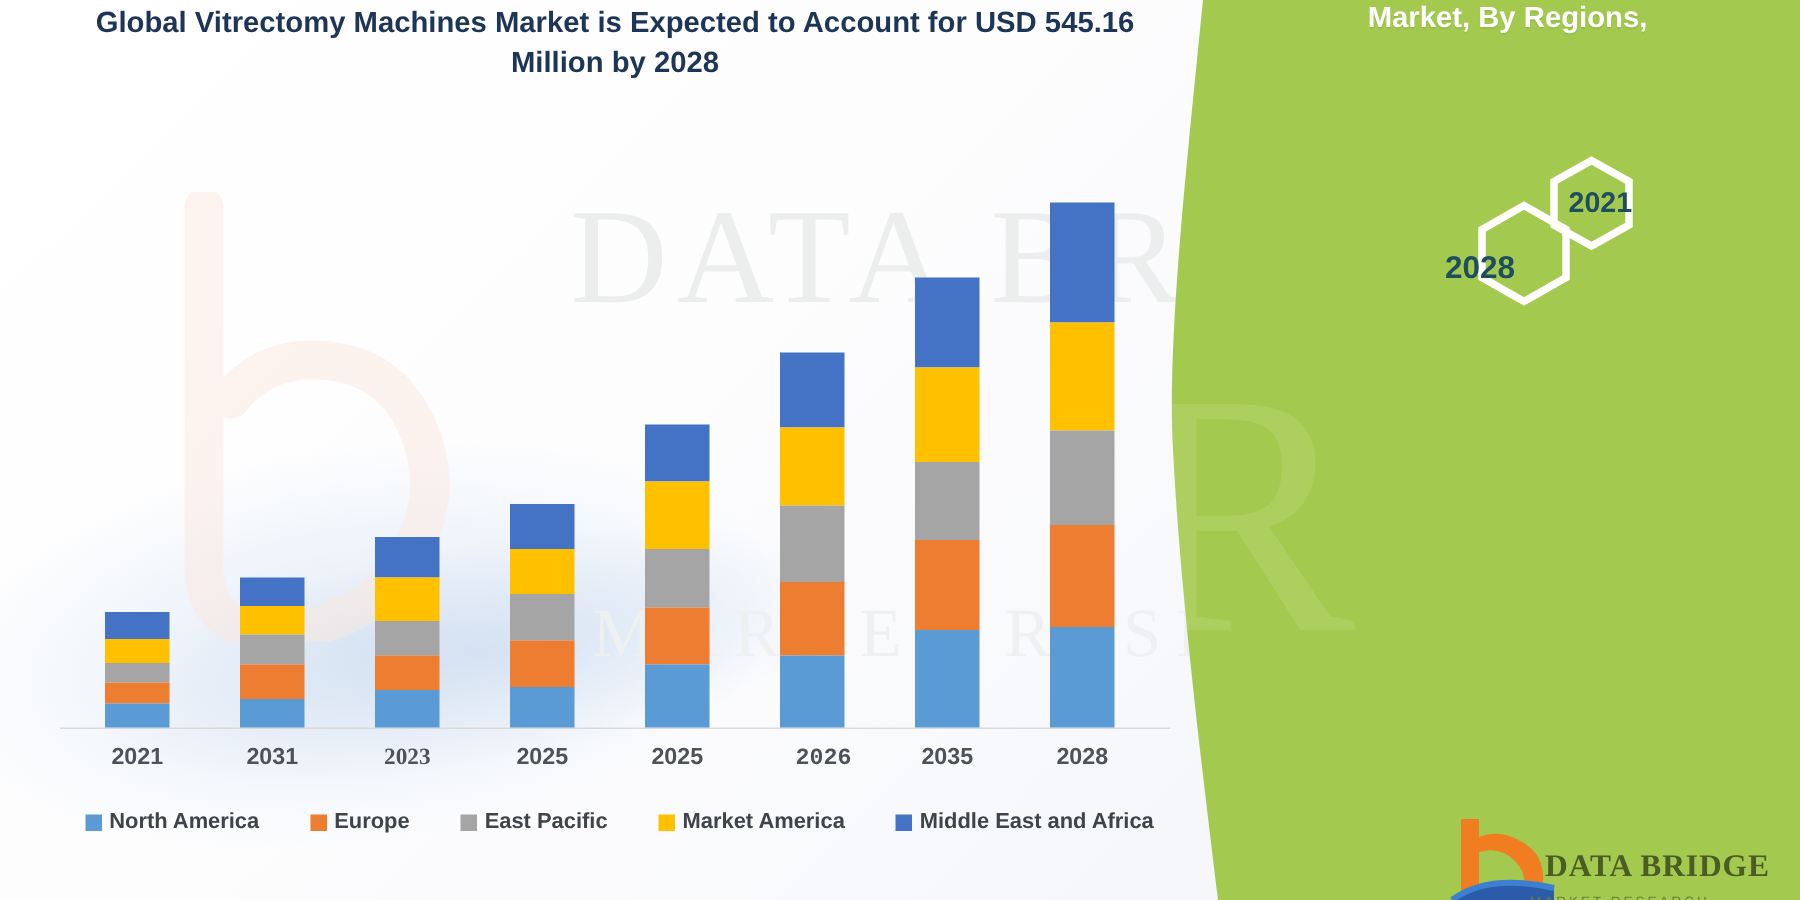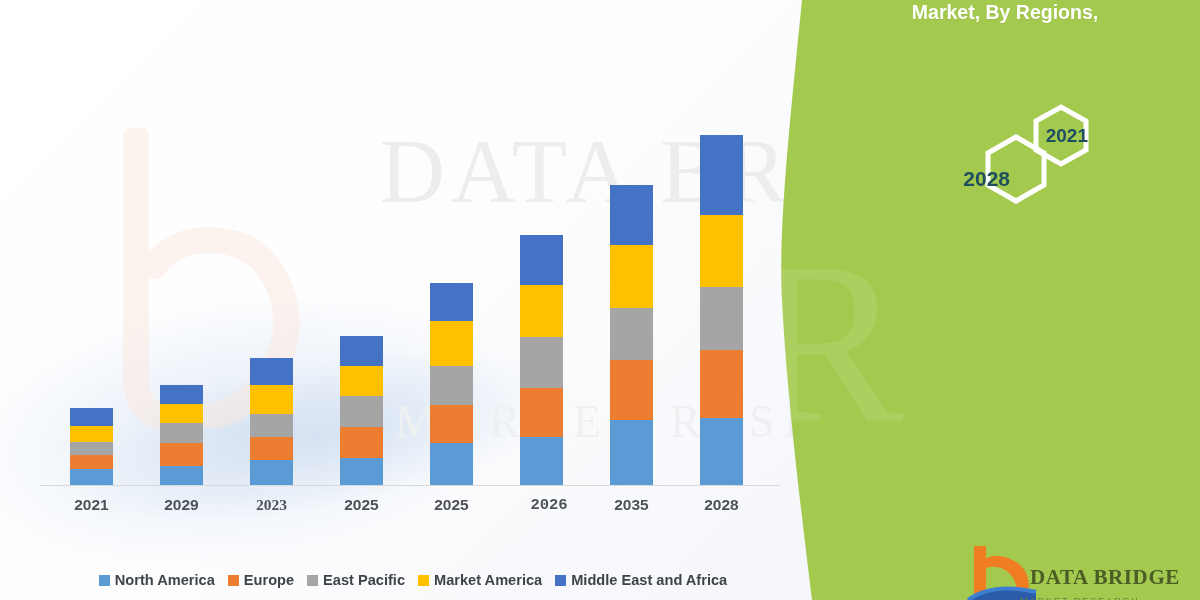--- a/index.html
+++ b/index.html
@@ -113,26 +113,26 @@
     position: absolute;
     width: 60px;
     text-align: center;
     font-size: 15.5px;
     font-weight: 600;
     color: #4d5258;
   }
 
   .legend {
     position: absolute;
-    left: 48px; top: 572px;
+    left: 48px; top: 540px;
     width: 730px;
     display: flex;
     align-items: center;
     justify-content: center;
-    gap: 13px;
+    gap: 34px;
     font-size: 14.6px;
     font-weight: 700;
     color: #3f444a;
     white-space: nowrap;
   }
   .legend-item { display: flex; align-items: center; gap: 5px; }
   .swatch { width: 11px; height: 11px; display: inline-block; }
 
   
   .green-panel {
@@ -208,20 +208,21 @@
 
   <div class="bg-swoosh"></div>
   <div class="bg-swoosh2"></div>
 
   <svg class="wm-b" viewBox="0 0 220 300">
     <path d="M28 10 L28 250 Q28 292 74 292 Q132 292 162 246 Q192 200 168 152 Q148 112 100 112 Q66 112 46 138" fill="none" stroke="#fbe9e0" stroke-width="26" stroke-linecap="round"></path>
   </svg>
   <div class="wm-text wm-top">DATA BRIDGE</div>
   <div class="wm-text wm-bot">MARKET RESEARCH</div>
 
+  <div class="headline">Global Vitrectomy Machines Market is Expected to Account for USD 545.16 Million by 2028</div>
 
   <div class="chart-area">
     <div class="axis-line"></div>
     <div class="bars" id="bars">
         <div class="bar" style="left: 70px; width: 43px;">
           <div class="seg" style="background: rgb(91, 155, 213); height: 16.055px;"></div>
           <div class="seg" style="background: rgb(237, 125, 49); height: 14.1284px;"></div>
           <div class="seg" style="background: rgb(165, 165, 165); height: 12.844px;"></div>
           <div class="seg" style="background: rgb(255, 192, 0); height: 16.055px;"></div>
           <div class="seg" style="background: rgb(68, 114, 196); height: 17.9817px;"></div>
@@ -271,21 +272,21 @@
         <div class="bar" style="left: 700px; width: 43px;">
           <div class="seg" style="background: rgb(91, 155, 213); height: 66.789px;"></div>
           <div class="seg" style="background: rgb(237, 125, 49); height: 68.0734px;"></div>
           <div class="seg" style="background: rgb(165, 165, 165); height: 62.9358px;"></div>
           <div class="seg" style="background: rgb(255, 192, 0); height: 71.9266px;"></div>
           <div class="seg" style="background: rgb(68, 114, 196); height: 80.2752px;"></div>
         </div>
       </div>
     <div class="xlabels" id="xlabels">
         <div class="xlabel" style="left: 61.5px;">2021</div>
-        <div class="xlabel" style="left: 151.5px;">2029</div>
+        <div class="xlabel" style="left: 151.5px;">2031</div>
         <div class="xlabel" style="left: 241.5px; font-family: Liberation Serif, serif;">2023</div>
         <div class="xlabel" style="left: 331.5px;">2025</div>
         <div class="xlabel" style="left: 421.5px;">2025</div>
         <div class="xlabel" style="left: 519px; font-family: Liberation Mono, monospace;">2026</div>
         <div class="xlabel" style="left: 601.5px;">2035</div>
         <div class="xlabel" style="left: 691.5px;">2028</div>
       </div>
     <div class="legend" id="legend">
         <div class="legend-item">
           <span class="swatch" style="background: rgb(91, 155, 213);"></span>

